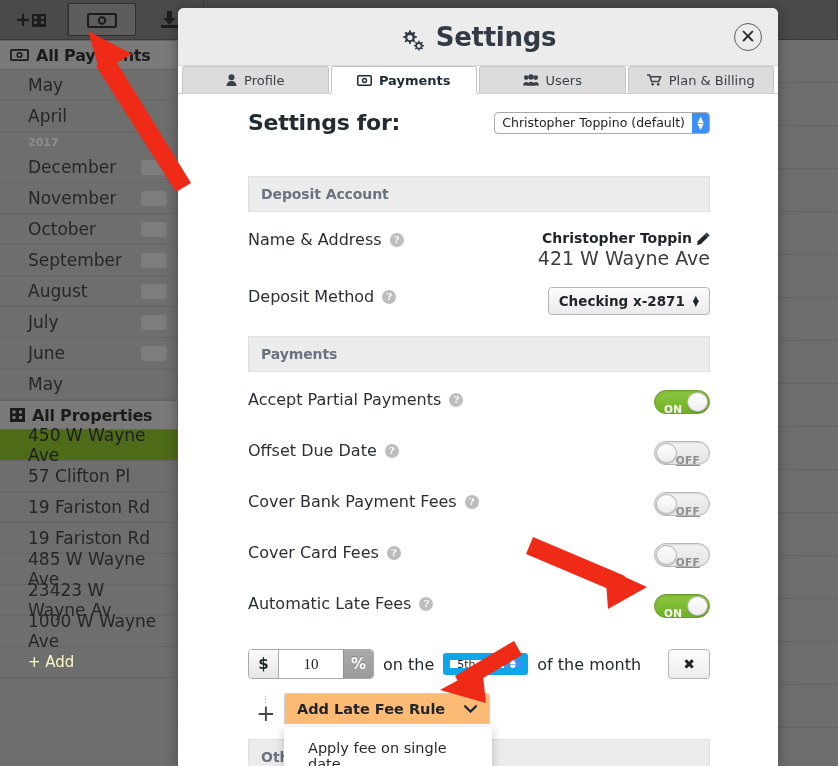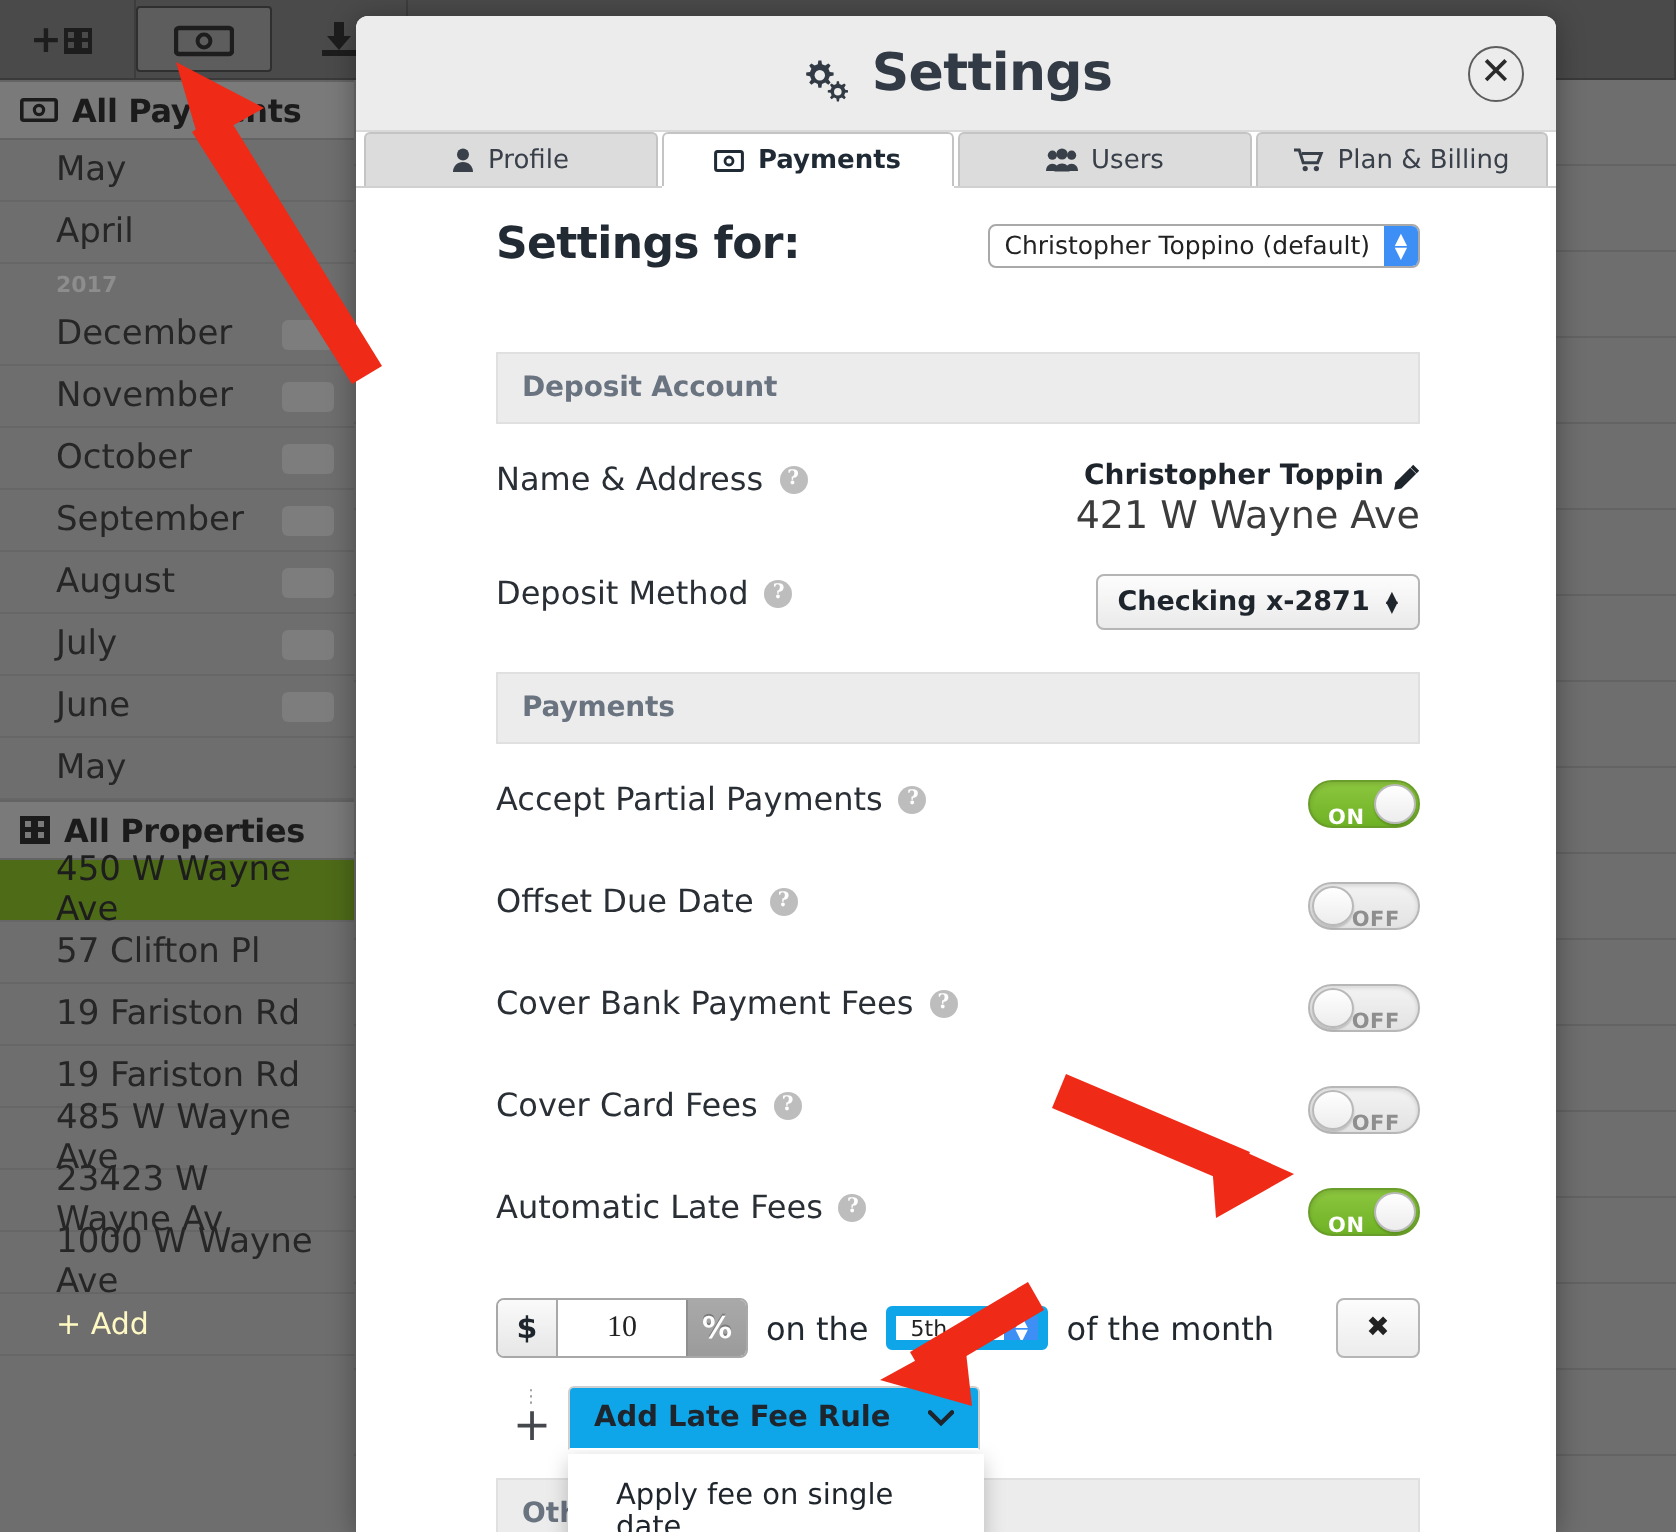--- a/index.html
+++ b/index.html
@@ -194,21 +194,21 @@
     border: 1px solid #b7b7b7;
     box-shadow: inset 0 1px 2px rgba(0,0,0,0.12);
   }
   .toggle.on {
     background: linear-gradient(#8cc63f,#6fb225);
     border-color: #6a9e2a;
   }
   .toggle.off { background: linear-gradient(#f3f3f3,#e3e3e3); }
   .toggle .txt {
     position: absolute; top: 14px; bottom: 0; display: flex; align-items: center;
-    font-size: 10.5px; font-weight: bold; letter-spacing: 0.3px;
+    font-size: 10.5px; font-weight: bold; letter-spacing: 0.3px; text-decoration: underline;
   }
   .toggle.on .txt { left: 9px; color: #fff; }
   .toggle.off .txt { right: 9px; color: #8e8e8e; }
   .toggle .knob {
     position: absolute; top: 1px; width: 21px; height: 20px; border-radius: 50%;
     background: linear-gradient(#ffffff,#ededed);
     border: 1px solid #b9b9b9;
     box-shadow: 0 1px 1px rgba(0,0,0,0.18);
   }
   .toggle.on .knob { right: 1px; }
@@ -233,21 +233,21 @@
     border-right: none; border-left: 1px solid #8f8f8f;
     text-shadow: 0 -1px 0 rgba(0,0,0,.25);
   }
   .seg input {
     width: 64px; border: none; outline: none; text-align: center;
     font-size: 15px; color: #222; font-family: Liberation Serif, serif; background: #fff;
   }
   .fee-text { font-size: 16px; color: #22282f; margin: 0 9px; }
   .day-select {
     display: flex; align-items: stretch; height: 22px;
-    border: 5px solid #0ea5e9; border-radius: 3px; overflow: hidden; background: #fff;
+    border: 7px solid #0ea5e9; border-radius: 3px; overflow: hidden; background: #fff;
     cursor: pointer;
   }
   .day-select .v { padding: 0 8px 0 7px; font-size: 11px; color: #222;
                    display: flex; align-items: center; min-width: 54px; }
   .day-select .stepper { width: 17px; background: #3d8ef5; color: #fff;
                          display: flex; flex-direction: column; align-items: center;
                          justify-content: center; font-size: 8px; line-height: 7px; }
   .x-btn {
     margin-left: auto;
     width: 42px; height: 30px; border-radius: 4px;
@@ -259,21 +259,21 @@
 
   
   .add-rule-row { display: flex; align-items: center; padding-top: 14px; position: relative; }
   .plus-col {
     width: 36px; display: flex; flex-direction: column; align-items: center;
     color: #55595f;
   }
   .dots { font-size: 9px; letter-spacing: 1px; color: #9b9b9b; line-height: 6px; margin-bottom: 2px;}
   .plus { font-size: 23px; line-height: 18px; color: #44484d; }
   .add-btn {
-    background: #0ea5e9; border: 1px solid #cfcfcf; border-bottom-color: #fff;
+    background: #fdba74; border: 1px solid #cfcfcf; border-bottom-color: #fff;
     border-radius: 3px 3px 0 0;
     padding: 7px 12px; font-size: 14.5px; font-weight: bold; color: #1f252c;
     display: flex; align-items: center; gap: 19px; cursor: pointer;
     position: relative; z-index: 3;
   }
   .dropdown {
     position: absolute; left: 36px; top: 48px;
     width: 208px; background: #fff;
     box-shadow: 0 3px 10px rgba(0,0,0,0.22);
     z-index: 2;

